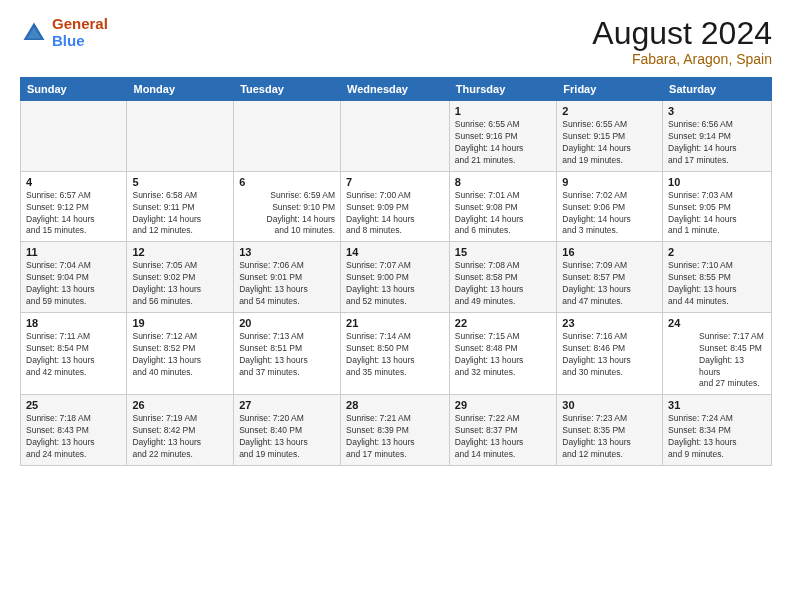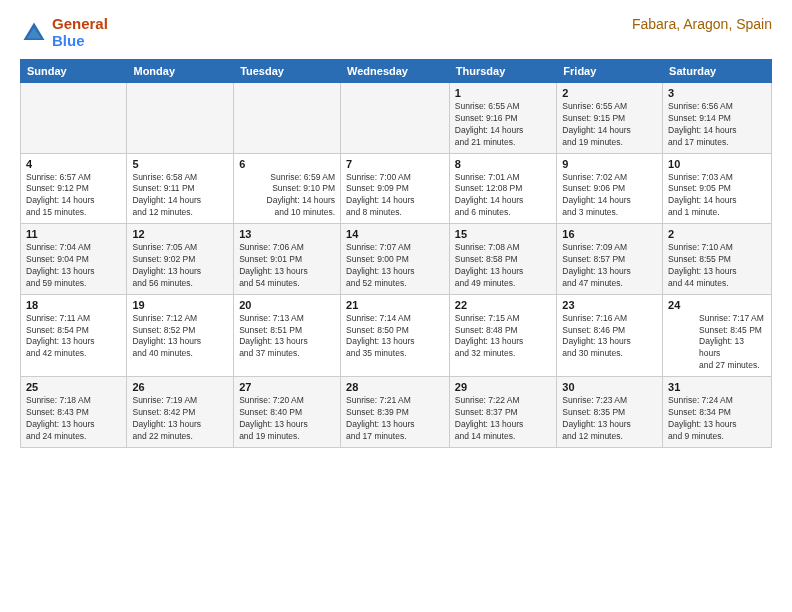--- a/index.html
+++ b/index.html
@@ -96,20 +96,21 @@
       <div>
         <div style="font-size:15px;font-weight:bold;color:#1a1a1a;line-height:1.1;">
           <span style="color:#c2410c;">General</span>
         </div>
         <div style="font-size:15px;font-weight:bold;color:#3b82f6;line-height:1.1;">
           <span>Blue</span>
         </div>
       </div>
     </div>
     <div class="title-block">
+      <div class="main-title">August 2024</div>
       <div class="subtitle">Fabara, Aragon, Spain</div>
     </div>
   </div>
 
   <table>
     <thead>
       <tr>
       <th>Sunday</th>
           <th>Monday</th>
           <th>Tuesday</th>
@@ -172,21 +173,21 @@
           <td>
             <span class="day-num">7</span>
             <div class="day-info" style="white-space: pre-line;">Sunrise: 7:00 AM
 Sunset: 9:09 PM
 Daylight: 14 hours
 and 8 minutes.</div>
           </td>
           <td>
             <span class="day-num">8</span>
             <div class="day-info" style="white-space: pre-line;">Sunrise: 7:01 AM
-Sunset: 12:08 PM
+Sunset: 9:08 PM
 Daylight: 14 hours
 and 6 minutes.</div>
           </td>
           <td>
             <span class="day-num">9</span>
             <div class="day-info" style="white-space: pre-line;">Sunrise: 7:02 AM
 Sunset: 9:06 PM
 Daylight: 14 hours
 and 3 minutes.</div>
           </td>

